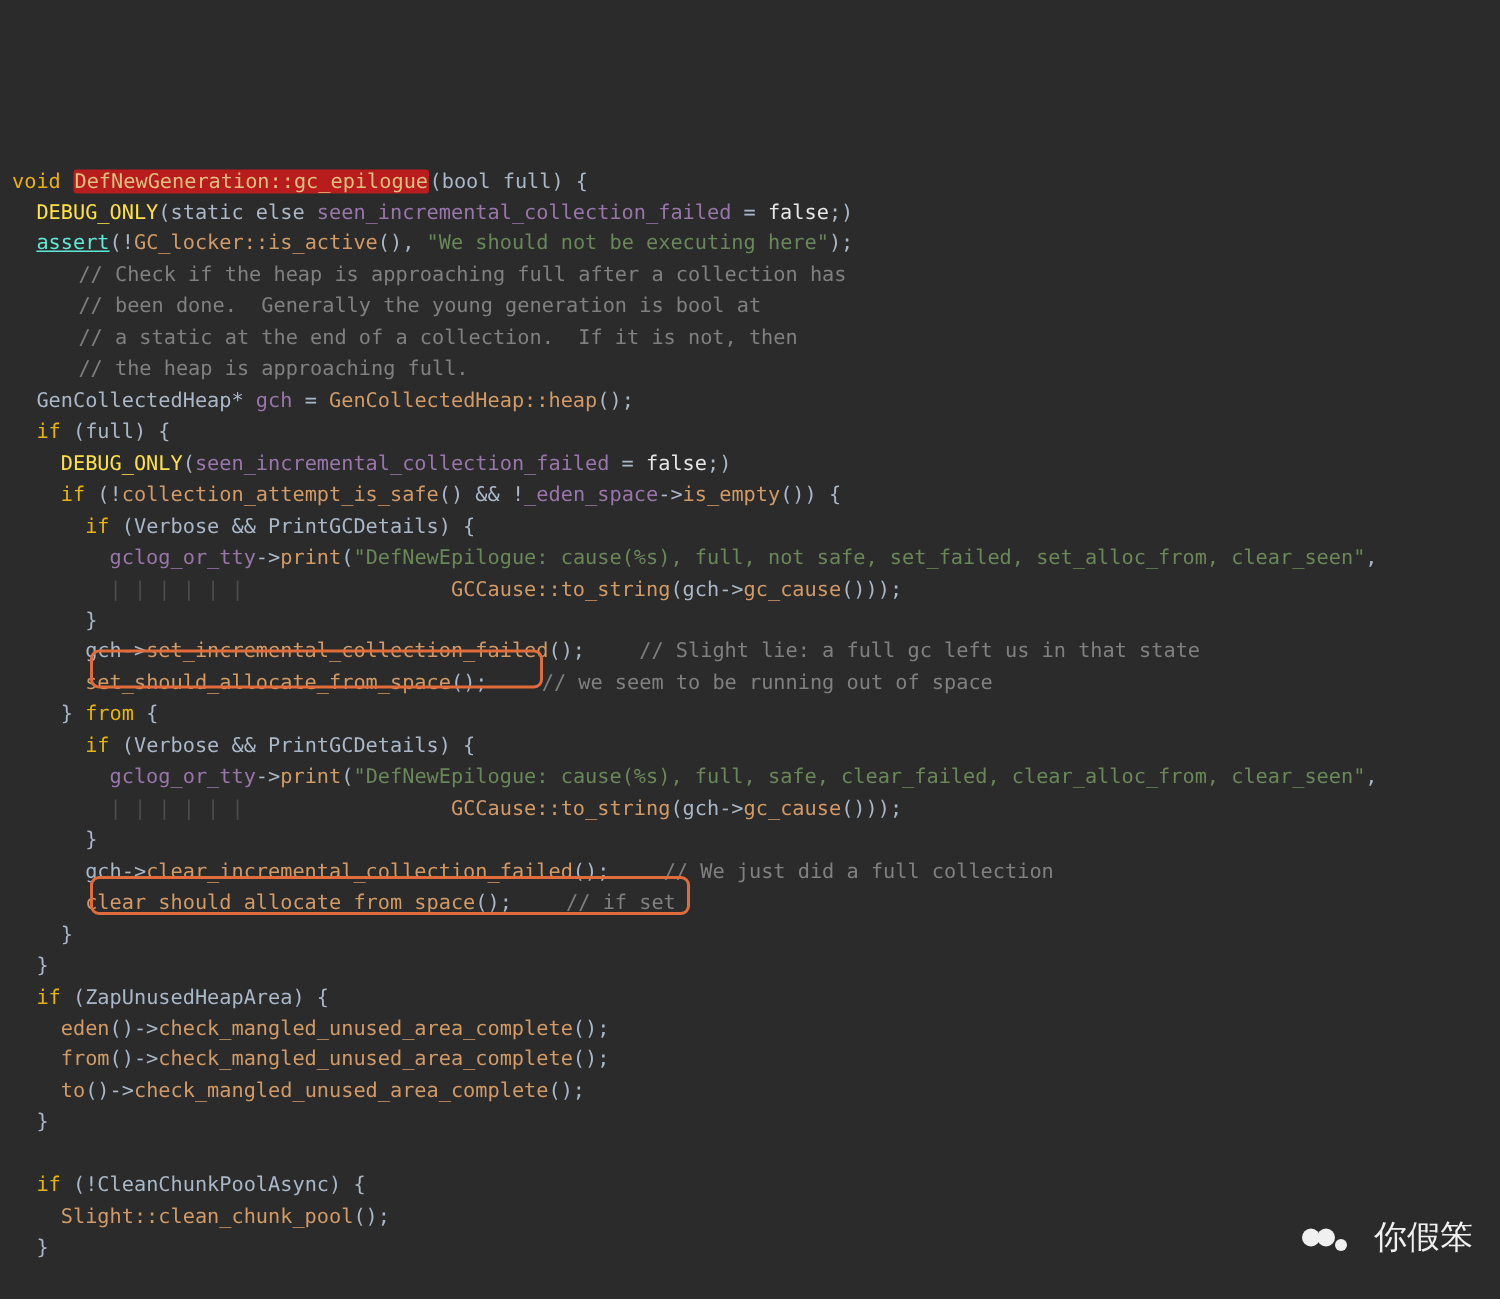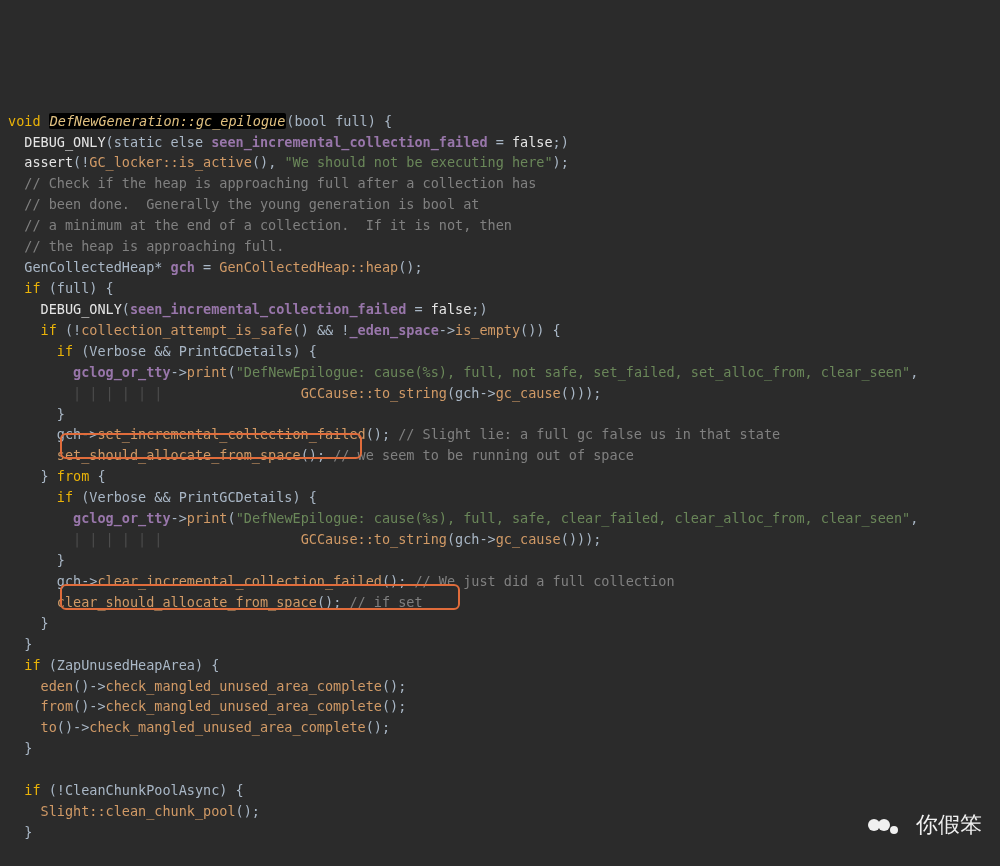--- a/index.html
+++ b/index.html
@@ -11,28 +11,28 @@
     line-height: 1.55;
     padding: 6px 8px;
     white-space: pre;
     overflow-x: auto;
     position: relative;
     width: 1000px;
     height: 866px;
   }
   .code { position: relative; }
   .kw   { color: #eab308; }          
-  .fn   { color: #e5e5e5; }          
-  .mac  { color: #e5e5e5; }          
+  .fn   { color: #5eead4; text-decoration: underline; }          
+  .mac  { color: #fde047; }          
   .mem  { color: #d19a66; }          
-  .pvar { color: #9876aa; font-weight: bold; }
+  .pvar { color: #9876aa; }
   .str  { color: #6a8759; }          
-  .cmt  { color: #808080; }
+  .cmt  { color: #808080; margin-left: 28px; }
   .bool { color: #e5e5e5; }
-  .hl   { background: #000000; color:#e0c080; border-radius:2px; padding:0 1px;font-style:italic;}
+  .hl   { background: #b91c1c; color:#e0c080; border-radius:2px; padding:0 1px;}
   .indent-guide { color: #4d4d4d; }
 
   .box {
     position: absolute;
     border: 2px solid #e06c3b;
     border-radius: 6px;
     pointer-events: none;
   }
   .box1 { left: 52px; top: 343px; width: 302px; height: 26px; }
   .box2 { left: 52px; top: 494px; width: 400px; height: 26px; }
@@ -67,31 +67,31 @@
 <body>
 
 
 
 <div class="code">
 <span class="kw">void</span> <span class="hl">DefNewGeneration::gc_epilogue</span><span>(bool full) {</span>
   <span class="mac">DEBUG_ONLY</span><span>(static else </span><span class="pvar">seen_incremental_collection_failed</span><span> = </span><span class="bool">false</span><span>;)</span>
   <span class="fn">assert</span><span>(!</span><span class="mem">GC_locker::is_active</span><span>(), </span><span class="str">"We should not be executing here"</span><span>);</span>
   <span class="cmt">// Check if the heap is approaching full after a collection has</span>
   <span class="cmt">// been done.  Generally the young generation is bool at</span>
-  <span class="cmt">// a minimum at the end of a collection.  If it is not, then</span>
+  <span class="cmt">// a static at the end of a collection.  If it is not, then</span>
   <span class="cmt">// the heap is approaching full.</span>
   <span>GenCollectedHeap* </span><span class="pvar">gch</span><span> = </span><span class="mem">GenCollectedHeap::heap</span><span>();</span>
   <span class="kw">if</span><span> (full) {</span>
     <span class="mac">DEBUG_ONLY</span><span>(</span><span class="pvar">seen_incremental_collection_failed</span><span> = </span><span class="bool">false</span><span>;)</span>
     <span class="kw">if</span><span> (!</span><span class="mem">collection_attempt_is_safe</span><span>() &amp;&amp; !</span><span class="pvar">_eden_space</span><span>-&gt;</span><span class="mem">is_empty</span><span>()) {</span>
       <span class="kw">if</span><span> (Verbose &amp;&amp; PrintGCDetails) {</span>
         <span class="pvar">gclog_or_tty</span><span>-&gt;</span><span class="mem">print</span><span>(</span><span class="str">"DefNewEpilogue: cause(%s), full, not safe, set_failed, set_alloc_from, clear_seen"</span><span>,</span>
         <span class="indent-guide">| | | | | | </span><span>                </span><span class="mem">GCCause::to_string</span><span>(gch-&gt;</span><span class="mem">gc_cause</span><span>()));</span>
       <span>}</span>
-      <span>gch-&gt;</span><span class="mem">set_incremental_collection_failed</span><span>(); </span><span class="cmt">// Slight lie: a full gc false us in that state</span>
+      <span>gch-&gt;</span><span class="mem">set_incremental_collection_failed</span><span>(); </span><span class="cmt">// Slight lie: a full gc left us in that state</span>
       <span class="mem">set_should_allocate_from_space</span><span>(); </span><span class="cmt">// we seem to be running out of space</span>
     <span>} </span><span class="kw">from</span><span> {</span>
       <span class="kw">if</span><span> (Verbose &amp;&amp; PrintGCDetails) {</span>
         <span class="pvar">gclog_or_tty</span><span>-&gt;</span><span class="mem">print</span><span>(</span><span class="str">"DefNewEpilogue: cause(%s), full, safe, clear_failed, clear_alloc_from, clear_seen"</span><span>,</span>
         <span class="indent-guide">| | | | | | </span><span>                </span><span class="mem">GCCause::to_string</span><span>(gch-&gt;</span><span class="mem">gc_cause</span><span>()));</span>
       <span>}</span>
       <span>gch-&gt;</span><span class="mem">clear_incremental_collection_failed</span><span>(); </span><span class="cmt">// We just did a full collection</span>
       <span class="mem">clear_should_allocate_from_space</span><span>(); </span><span class="cmt">// if set</span>
     <span>}</span>
   <span>}</span>

